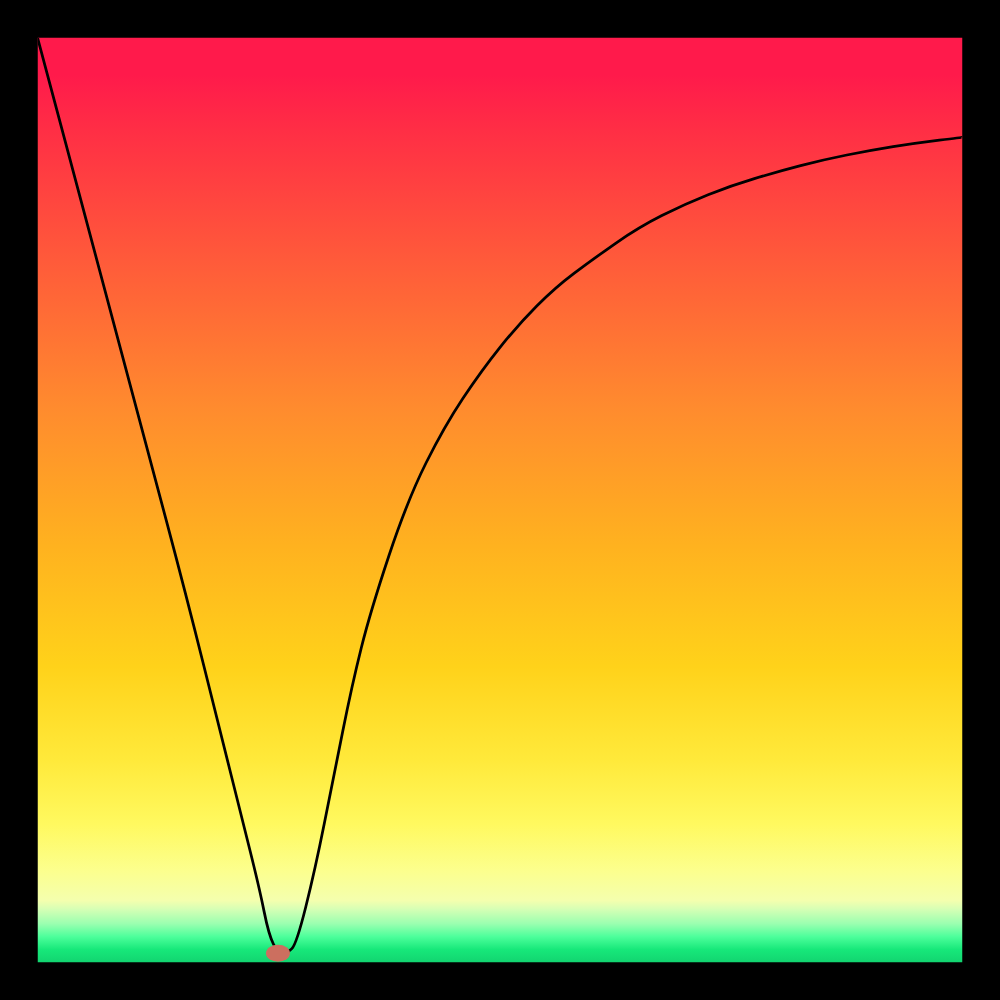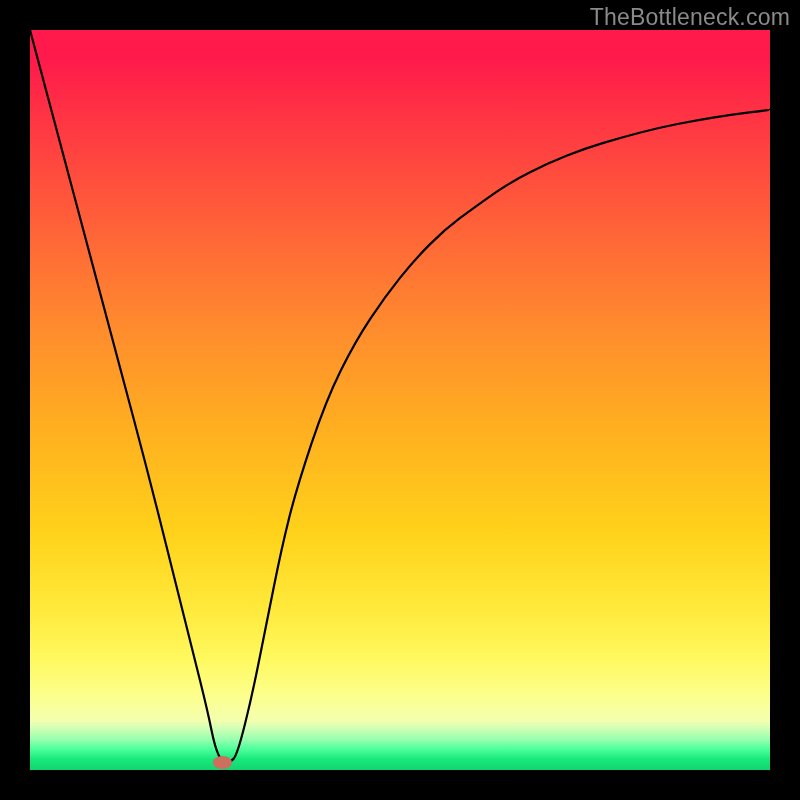--- a/index.html
+++ b/index.html
@@ -85,14 +85,13 @@
 
   <div class="plot-area">
     <div class="gradient"></div>
 
     <svg class="curve" viewBox="0 0 740 740" preserveAspectRatio="none">
       <path id="curve-path" d="M 0.0 0.0 Q 0.0 0.0 14.8 55.5 Q 29.6 111.0 44.4 166.5 Q 59.2 222.0 74.0 277.5 Q 88.8 333.0 103.6 388.5 Q 118.4 444.0 133.2 503.2 Q 148.0 562.4 155.4 592.0 Q 162.8 621.6 170.2 651.2 Q 177.6 680.8 181.3 699.3 Q 185.0 717.8 188.7 725.2 Q 192.4 732.6 196.1 732.6 Q 199.8 732.6 203.5 728.9 Q 207.2 725.2 214.6 695.6 Q 222.0 666.0 229.4 629.0 Q 236.8 592.0 244.2 555.0 Q 251.6 518.0 259.0 488.4 Q 266.4 458.8 281.2 414.4 Q 296.0 370.0 310.8 340.4 Q 325.6 310.8 340.4 288.6 Q 355.2 266.4 370.0 247.9 Q 384.8 229.4 399.6 214.6 Q 414.4 199.8 429.2 188.7 Q 444.0 177.6 462.5 164.6 Q 481.0 151.7 499.5 142.4 Q 518.0 133.2 536.5 125.8 Q 555.0 118.4 573.5 112.9 Q 592.0 107.3 610.5 102.5 Q 629.0 97.7 647.5 94.0 Q 666.0 90.3 684.5 87.3 Q 703.0 84.4 721.5 82.1 T 740.0 79.9"></path>
       <ellipse id="curve-marker" class="marker" cx="192.4" cy="732.6" rx="9.6" ry="6.7" fill="#cc6f5f"></ellipse>
     </svg>
   </div>
 
-  <div class="watermark">TheBottleneck.com</div>
 </div>
 
 </body></html>

